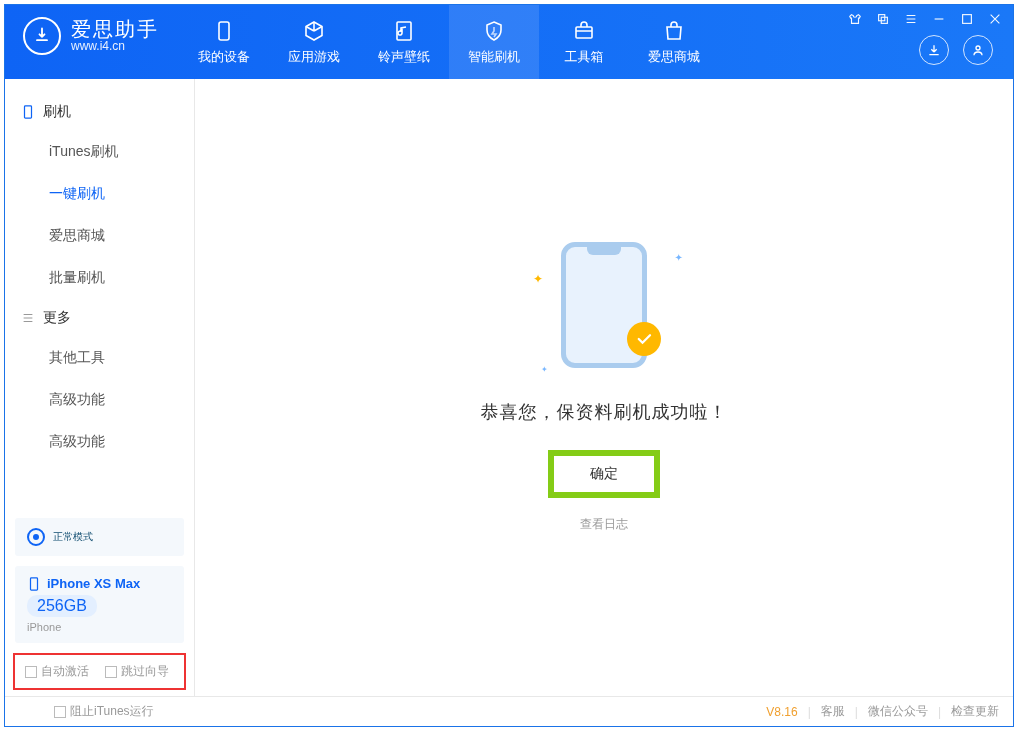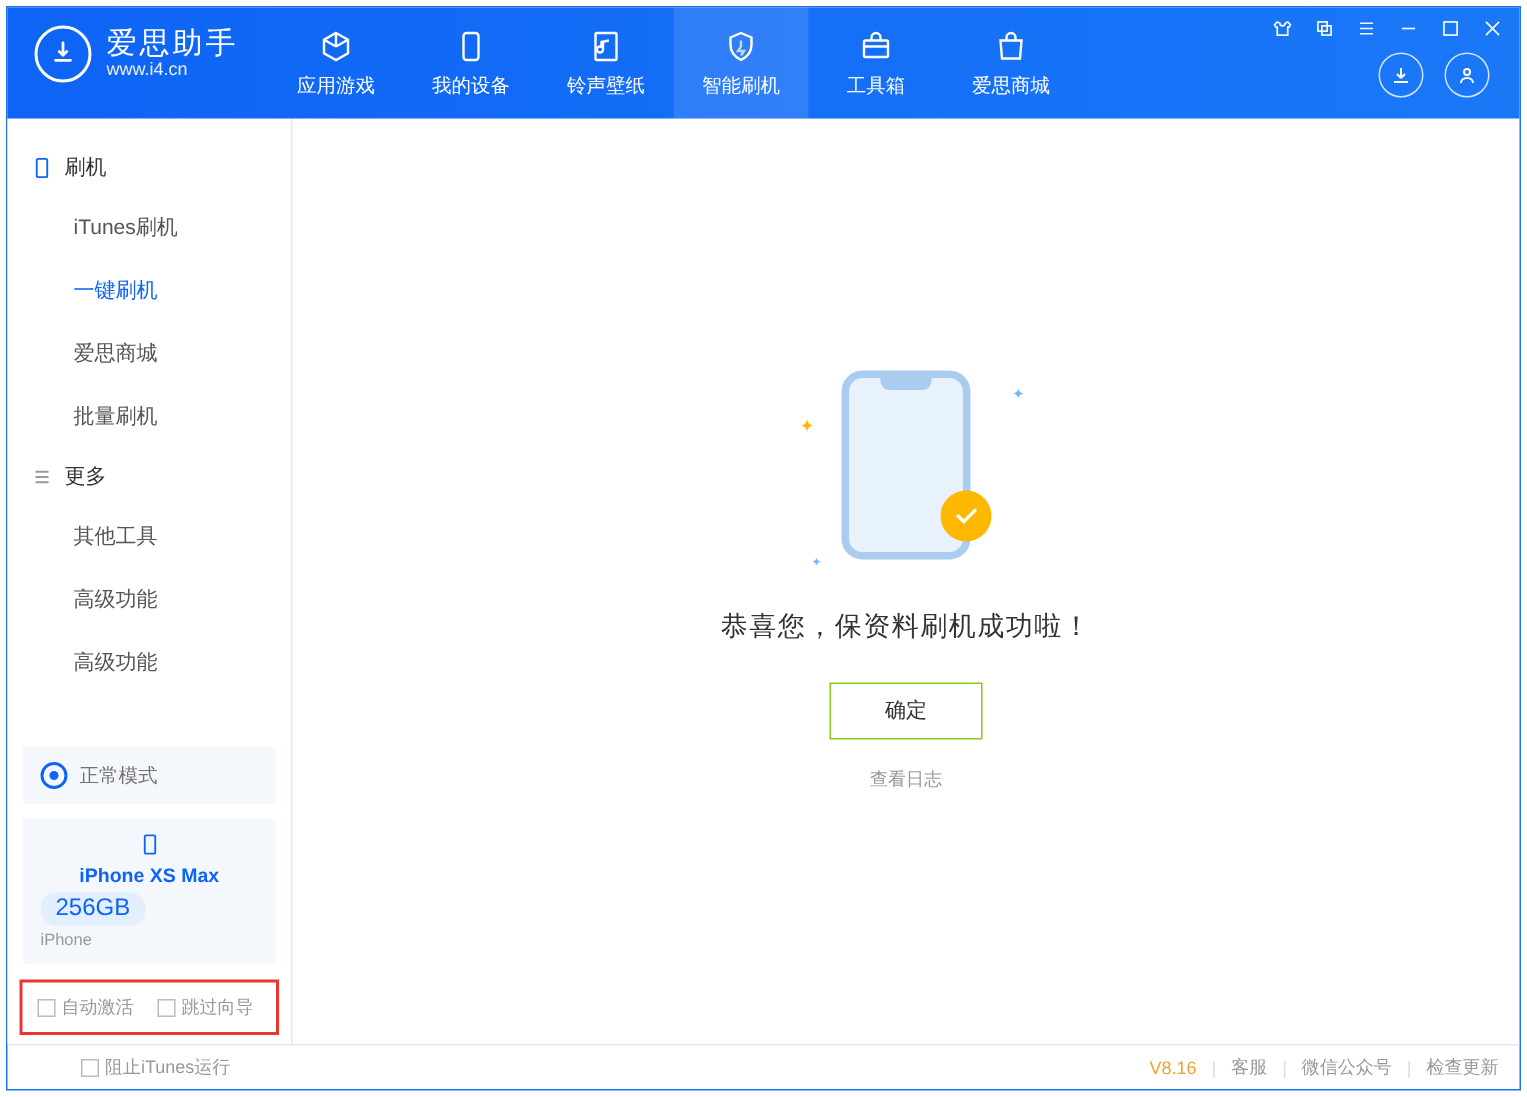--- a/index.html
+++ b/index.html
@@ -23,42 +23,42 @@
 .circ-icon { width: 30px; height: 30px; border: 1.5px solid rgba(255,255,255,.8); border-radius: 50%; display: flex; align-items: center; justify-content: center; cursor: pointer; }
 .circ-icon svg { width: 16px; height: 16px; }
 .body-area { flex: 1; display: flex; min-height: 0; }
 .sidebar { width: 190px; border-right: 1px solid #e8e8e8; display: flex; flex-direction: column; background: #fff; }
 .side-scroll { flex: 1; overflow-y: auto; padding-top: 14px; }
 .side-group-title { display: flex; align-items: center; gap: 8px; padding: 10px 16px; font-size: 14px; color: #333; }
 .side-group-title svg { width: 14px; height: 14px; }
 .side-item { padding: 12px 16px 12px 44px; font-size: 14px; color: #555; cursor: pointer; }
 .side-item.active { color: #0e64f5; }
 .side-bottom { padding: 0; }
-.mode-box { background: #f4f8fc; margin: 0 10px 10px; border-radius: 3px; padding: 10px 12px; display: flex; align-items: center; gap: 8px; font-size: 13px; color: #737373; }
+.mode-box { background: #f4f8fc; margin: 0 10px 10px; border-radius: 3px; padding: 10px 12px; display: flex; align-items: center; gap: 8px; font-size: 10px; color: #0c4a6e; }
 .mode-dot { width: 18px; height: 18px; border: 2px solid #0e64f5; border-radius: 50%; display: flex; align-items: center; justify-content: center; }
 .mode-dot::after { content: ""; width: 6px; height: 6px; background: #0e64f5; border-radius: 50%; }
 .device-box { background: #f4f8fc; margin: 0 10px 10px; border-radius: 3px; padding: 10px 12px; font-size: 13px; }
-.device-name { color: #0e64f5; font-weight: 600; display: flex; align-items: center; gap: 6px; flex-direction: column; }
+.device-name { color: #0e64f5; font-weight: 600; display: flex; align-items: center; gap: 6px; }
 .device-name svg { width: 14px; height: 14px; }
 .device-cap { display: inline-block; background: #e3efff; color: #0e64f5; border-radius: 10px; padding: 2px 10px; font-size: 16px; margin-top: 4px; }
 .device-type { color: #999; font-size: 11px; margin-top: 4px; }
 .check-row { border: 2px solid #e33; padding: 8px 10px; margin: 0 8px 6px; display: flex; gap: 16px; align-items: center; }
 .cbx { display: flex; align-items: center; gap: 4px; font-size: 12px; color: #999; cursor: pointer; }
 .cbx-box { width: 12px; height: 12px; border: 1px solid #bbb; }
 .main { flex: 1; display: flex; flex-direction: column; align-items: center; justify-content: center; position: relative; }
 .phone-img { width: 86px; height: 126px; position: relative; }
 .phone-body { position: absolute; inset: 0; border: 5px solid #aaccee; border-radius: 14px; background: #e8f2fd; }
 .phone-notch { position: absolute; top: 5px; left: 50%; transform: translateX(-50%); width: 34px; height: 8px; background: #aaccee; border-radius: 0 0 6px 6px; }
 .phone-badge { position: absolute; right: -14px; bottom: 12px; width: 34px; height: 34px; background: #ffb800; border-radius: 50%; display: flex; align-items: center; justify-content: center; }
 .phone-badge svg { width: 18px; height: 18px; }
 .sparkle1 { position: absolute; left: -28px; top: 30px; color: #ffb800; font-size: 12px; }
 .sparkle2 { position: absolute; right: -36px; top: 10px; color: #77b6ff; font-size: 10px; }
 .sparkle3 { position: absolute; left: -20px; bottom: -6px; color: #77b6ff; font-size: 8px; }
 .success-text { margin-top: 32px; font-size: 18px; color: #333; letter-spacing: 1px; }
-.btn-confirm { margin-top: 26px; padding: 9px 36px; border: 1px solid #84cc16; background: #fff; font-size: 14px; color: #333; cursor: pointer; }
+.btn-confirm { margin-top: 26px; padding: 9px 36px; border: 6px solid #84cc16; background: #fff; font-size: 14px; color: #333; cursor: pointer; }
 .view-log { margin-top: 18px; font-size: 12px; color: #999; cursor: pointer; }
 .statusbar { height: 30px; border-top: 1px solid #e8e8e8; display: flex; align-items: center; font-size: 12px; color: #999; padding: 0 14px; }
 .sb-left { display: flex; align-items: center; gap: 4px; cursor: pointer; padding-left: 35px; }
 .sb-right { margin-left: auto; display: flex; align-items: center; gap: 10px; }
 .sb-sep { color: #ddd; }
 .sb-link { cursor: pointer; }
 .version { color: #f0a030; }
 </style>
 </head>
 <body>
@@ -75,30 +75,30 @@
       </div>
       <div class="logo-text">
         <span class="logo-name">爱思助手</span>
         <span class="logo-url">www.i4.cn</span>
       </div>
     </div>
 
     <div class="nav-tabs">
       <div class="nav-tab">
         <svg viewBox="0 0 24 24" fill="none" stroke="#fff" stroke-width="1.6">
+            <rect x="7" y="3" width="10" height="18" rx="2"></rect>
+          </svg>
+        <span>我的设备</span>
+      </div>
+      <div class="nav-tab">
+        <svg viewBox="0 0 24 24" fill="none" stroke="#fff" stroke-width="1.6">
             <path d="M12 3l8 4.5v9L12 21l-8-4.5v-9L12 3z"></path>
             <path d="M12 3v9m0 0l8-4.5M12 12l-8-4.5"></path>
           </svg>
         <span>应用游戏</span>
-      </div>
-      <div class="nav-tab">
-        <svg viewBox="0 0 24 24" fill="none" stroke="#fff" stroke-width="1.6">
-            <rect x="7" y="3" width="10" height="18" rx="2"></rect>
-          </svg>
-        <span>我的设备</span>
       </div>
       <div class="nav-tab">
         <svg viewBox="0 0 24 24" fill="none" stroke="#fff" stroke-width="1.6">
             <rect x="5" y="3" width="14" height="18" rx="1"></rect>
             <path d="M10 8v6a2 2 0 11-1-1.7V9l5-1"></path>
           </svg>
         <span>铃声壁纸</span>
       </div>
       <div class="nav-tab active">
         <svg viewBox="0 0 24 24" fill="none" stroke="#fff" stroke-width="1.6">

